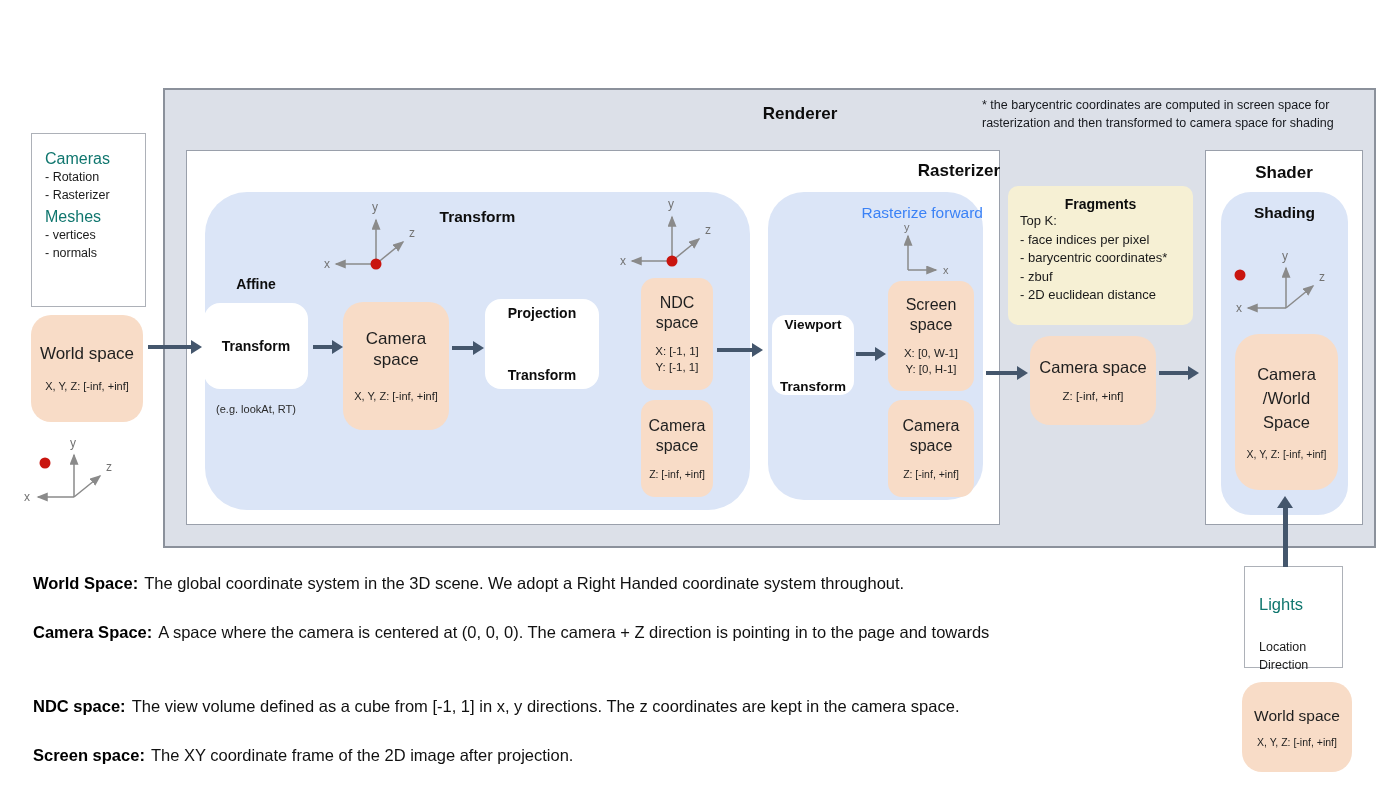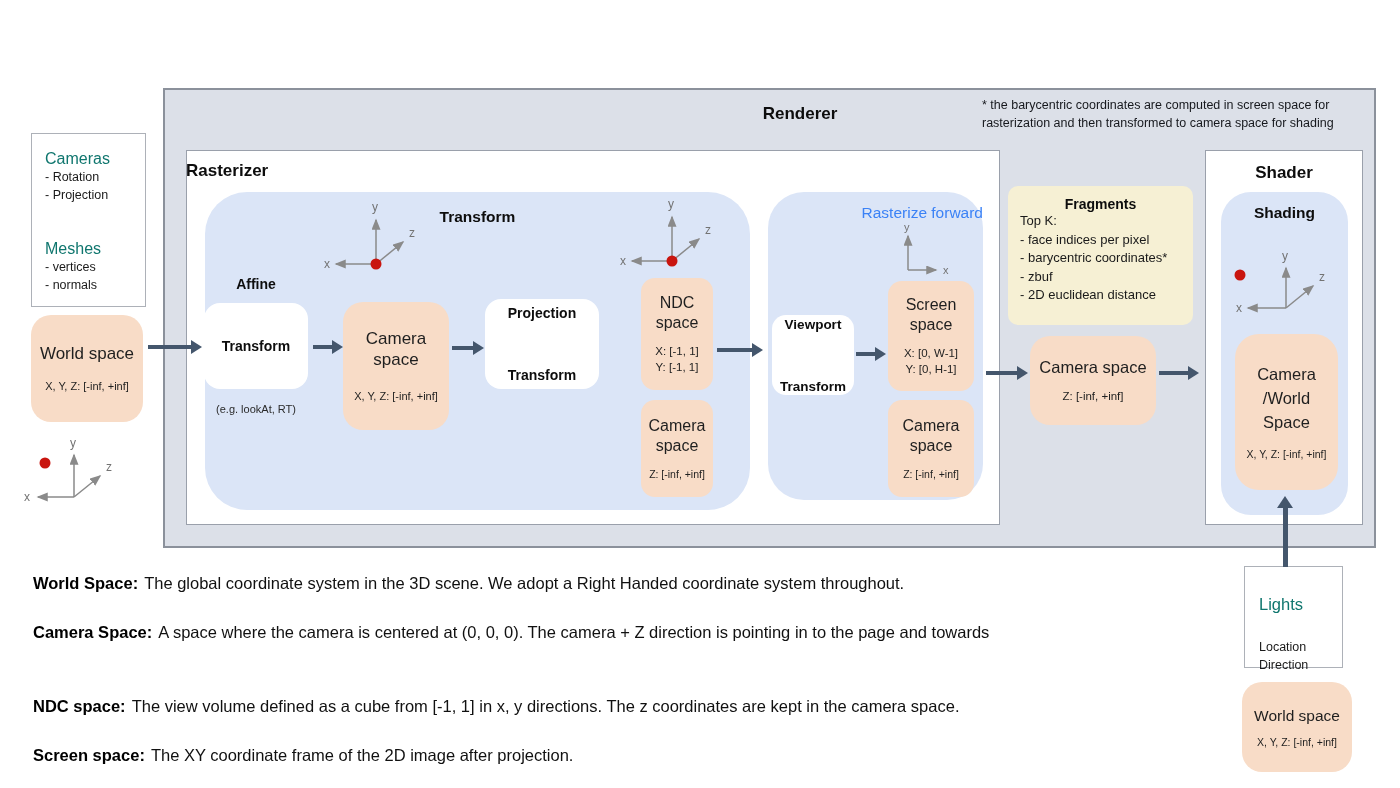--- a/index.html
+++ b/index.html
@@ -12,21 +12,21 @@
 
   
   .renderer-panel { left:163px; top:88px; width:1213px; height:460px;
     background:#dce0e8; border:2px solid #8b919b; }
   .renderer-title { left:600px; top:104px; width:400px; text-align:center;
     font-weight:bold; font-size:17px; color:#0d0d0d; }
   .renderer-note { left:982px; top:97px; width:374px; font-size:12.5px; line-height:17.5px; color:#16181d; }
 
   .rasterizer-panel { left:186px; top:150px; width:814px; height:375px;
     background:#ffffff; border:1.5px solid #9aa0ab; }
-  .rasterizer-title { left:186px; top:161px; width:814px; text-align:left;
+  .rasterizer-title { left:186px; top:161px; width:814px; text-align:right;
     font-weight:bold; font-size:17px; color:#0d0d0d; }
 
   .shader-panel { left:1205px; top:150px; width:158px; height:375px;
     background:#ffffff; border:1.5px solid #9aa0ab; }
   .shader-title { left:1205px; top:163px; width:158px; text-align:center;
     font-weight:bold; font-size:17px; color:#0d0d0d; }
 
   .blue-section { background:#dbe5f7; }
   .transform-section { left:205px; top:192px; width:545px; height:318px; border-radius:42px; }
   .transform-title { left:205px; top:208px; width:545px; text-align:center; font-weight:bold; font-size:15.5px; color:#0d0d0d; }
@@ -88,22 +88,22 @@
     </defs>
   </svg>
 
   <div class="abs renderer-panel"></div>
   <div class="abs renderer-title">Renderer</div>
   <div class="abs renderer-note">* the barycentric coordinates are computed in screen space for rasterization and then transformed to camera space for shading</div>
 
   <div class="abs list-panel" style="left:31px; top:133px; width:115px; height:174px; padding:16px 0 0 13px;">
     <div class="lp-title">Cameras</div>
     <div class="lp-item">- Rotation</div>
-    <div class="lp-item">- Projection</div>
-    <div class="lp-title" style="margin-top:36px;">Meshes</div>
+    <div class="lp-item">- Rasterizer</div>
+    <div class="lp-title" style="margin-top:4px;">Meshes</div>
     <div class="lp-item">- vertices</div>
     <div class="lp-item">- normals</div>
   </div>
 
   <div class="abs space-box" style="left:31px; top:315px; width:112px; height:107px;">
     <div class="lbl">World space</div>
     <div class="rng" style="font-size:11px;">X, Y, Z: [-inf, +inf]</div>
   </div>
 
   <svg class="abs" style="left:20px; top:435px;" width="100" height="72" viewBox="0 0 100 72">

